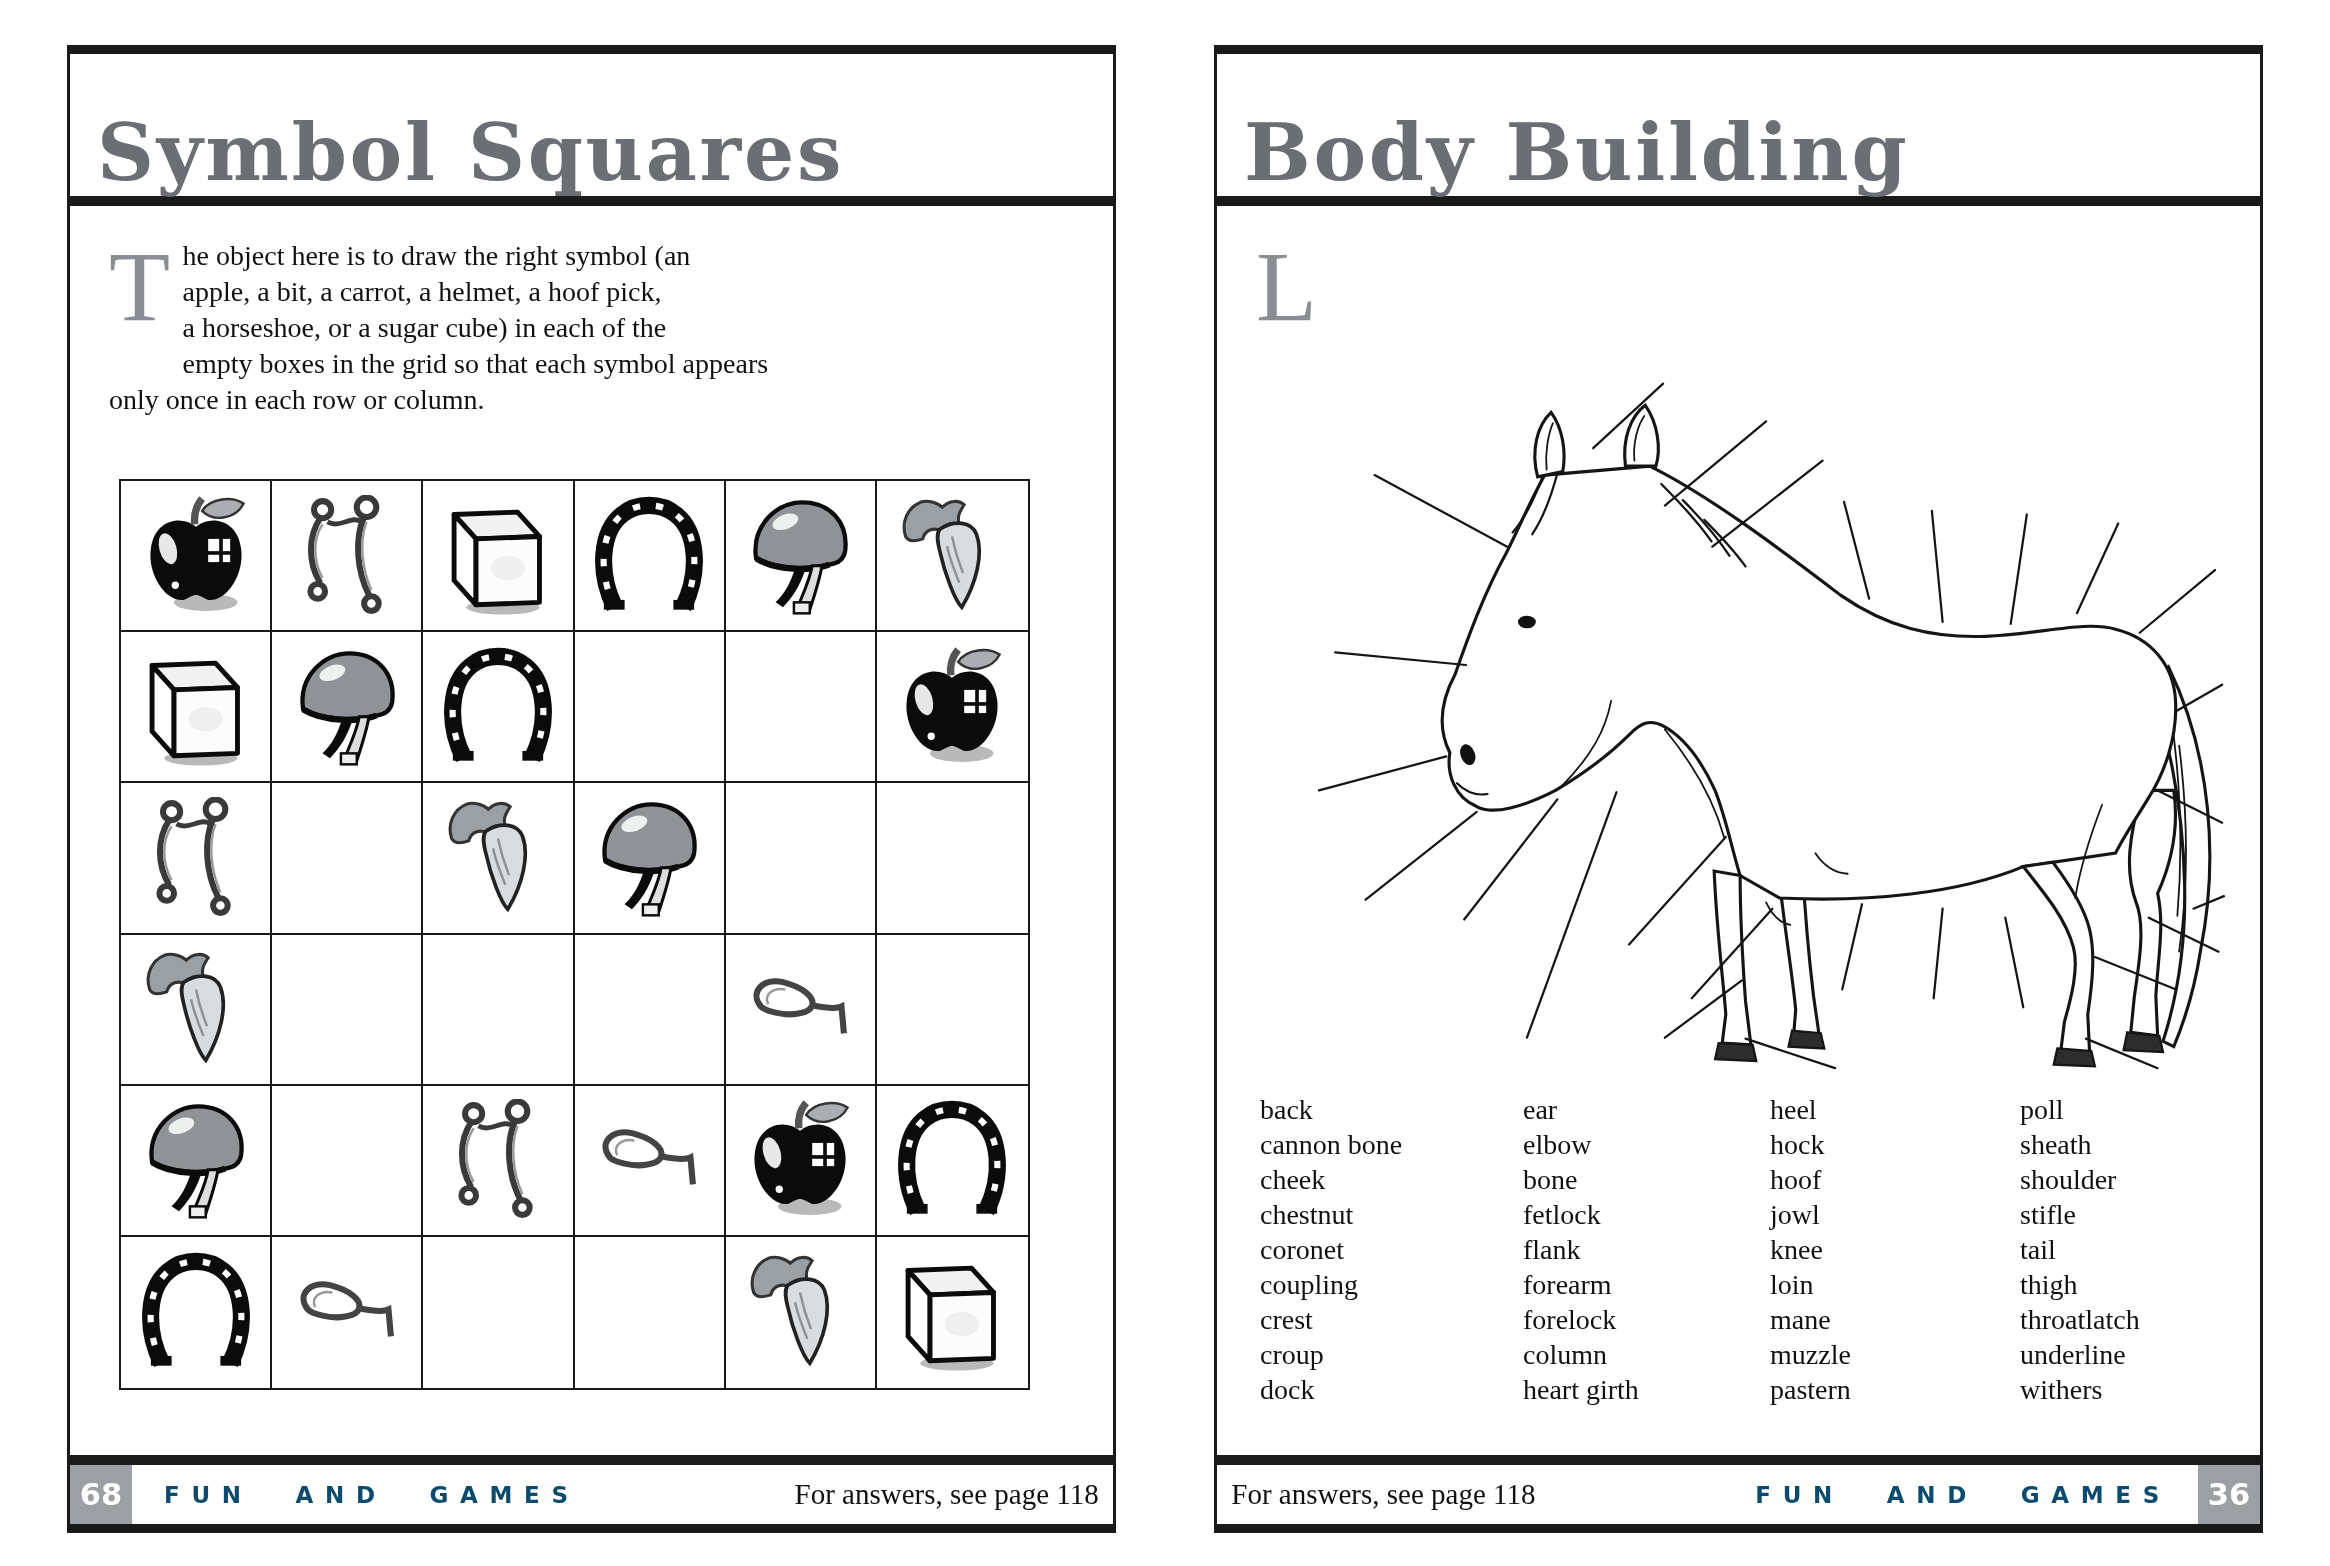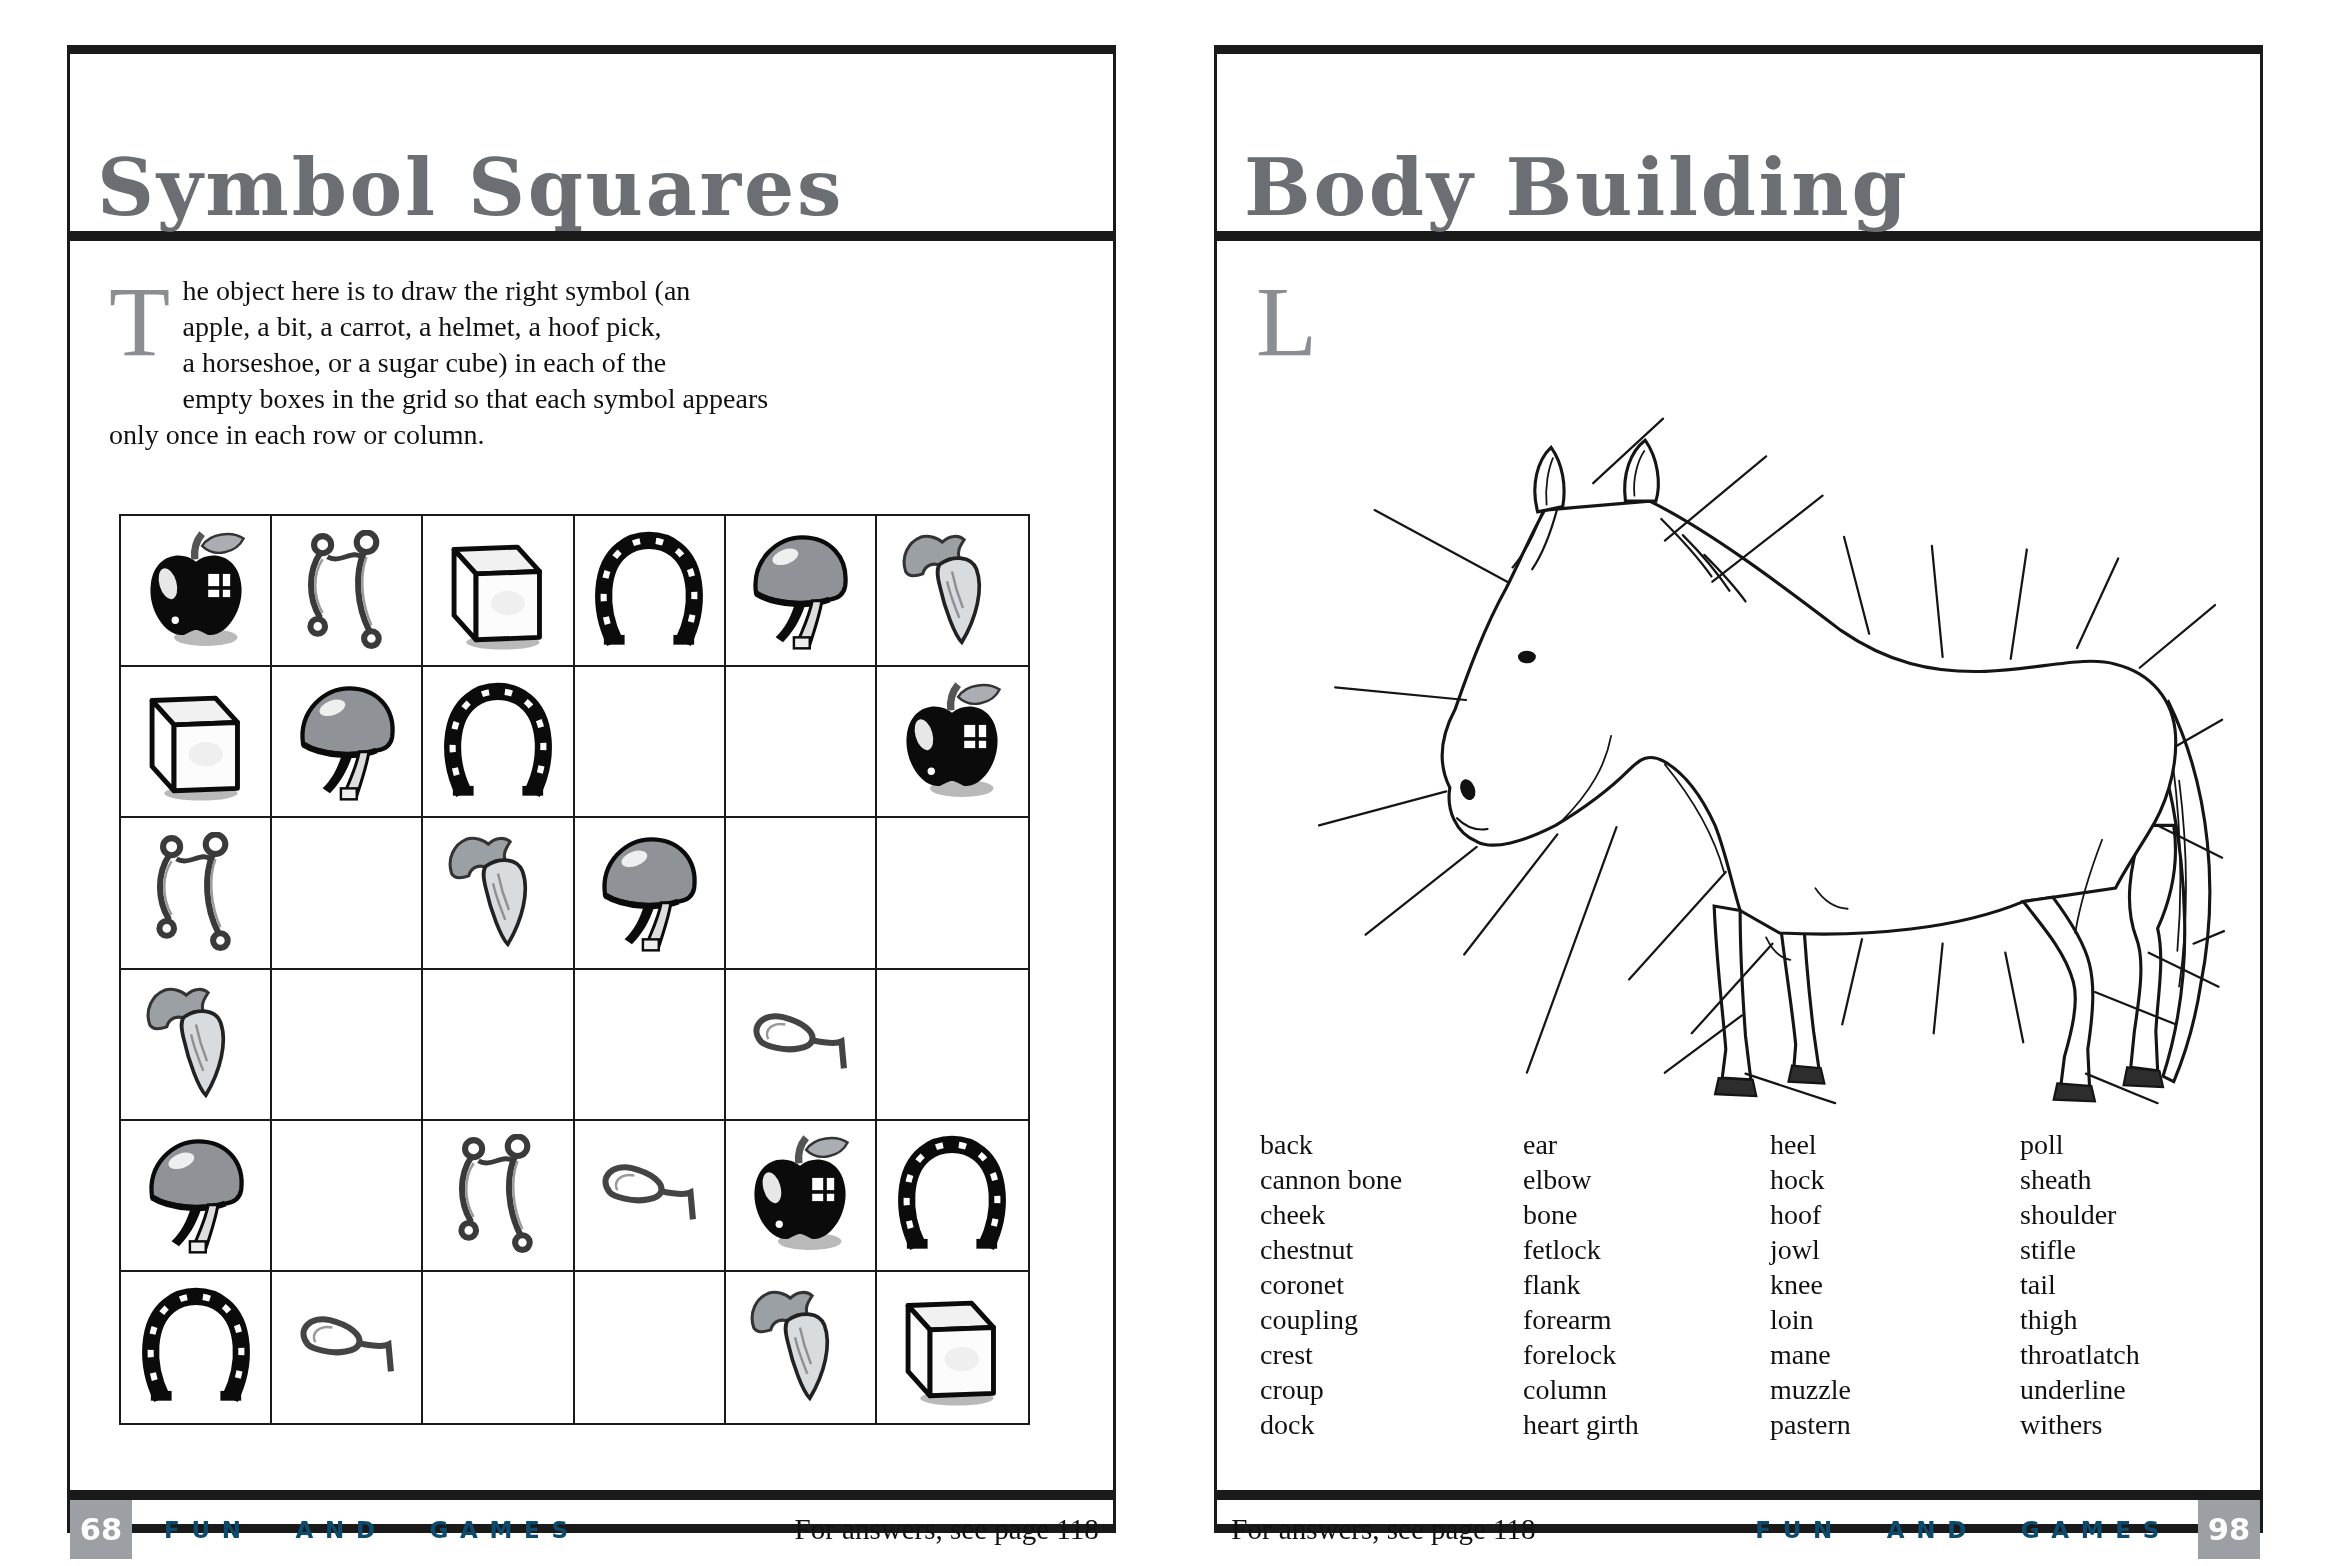--- a/index.html
+++ b/index.html
@@ -2,21 +2,21 @@
 <html style="font-size:14.3px"><head>
 <meta charset="utf-8">
 <style>
   html,body{margin:0;padding:0}
   body{width:2330px;height:1567px;background:#fff;position:relative;
        font-family:"Liberation Serif",serif;color:#111}
   .page{position:absolute;top:45px;width:1049px;height:1488px;background:#fff;
         border:3.6px solid #1a1a1a;border-top-width:9px;border-bottom-width:9px;box-sizing:border-box}
   #left-page{left:67px}
   #right-page{left:1214px}
-  .title-band{height:177px;display:flex;align-items:flex-end;padding:0 0 3.6px 27px;box-sizing:border-box}
+  .title-band{height:142px;display:flex;align-items:flex-end;padding:0 0 3.6px 27px;box-sizing:border-box}
   .page-title{font-family:"DejaVu Serif",serif;font-weight:bold;font-size:79px;line-height:1;
               color:#6b6e73;letter-spacing:2.7px}
   .title-rule{height:10px;background:#1a1a1a}
   .content{position:relative;height:1249px;overflow:hidden}
   .footer-bar{height:10px;background:#1a1a1a}
   .page-footer{height:59px;display:flex;align-items:center}
   .pagenum{width:62px;height:59px;background:#9ca0a5;color:#fff;flex:0 0 auto;
            font-family:"DejaVu Sans",sans-serif;font-weight:bold;font-size:30.5px;
            display:flex;align-items:center;justify-content:center}
   .brand{font-family:"DejaVu Sans",sans-serif;font-weight:bold;font-size:23px;
@@ -406,16 +406,16 @@
           <div class="term">underline</div>
           <div class="term">withers</div>
         </div>
       </div>
   </div>
   <div class="footer-bar"></div>
   <div class="page-footer">
     <div class="answers" style="margin-left:14.3px">For answers, see page 118</div>
     <div class="spacer"></div>
     <div class="brand" style="margin-right:27px">FUN AND GAMES</div>
-    <div class="pagenum">98</div>
+    <div class="pagenum">36</div>
   </div>
 </div>
 
 
 </body></html>

